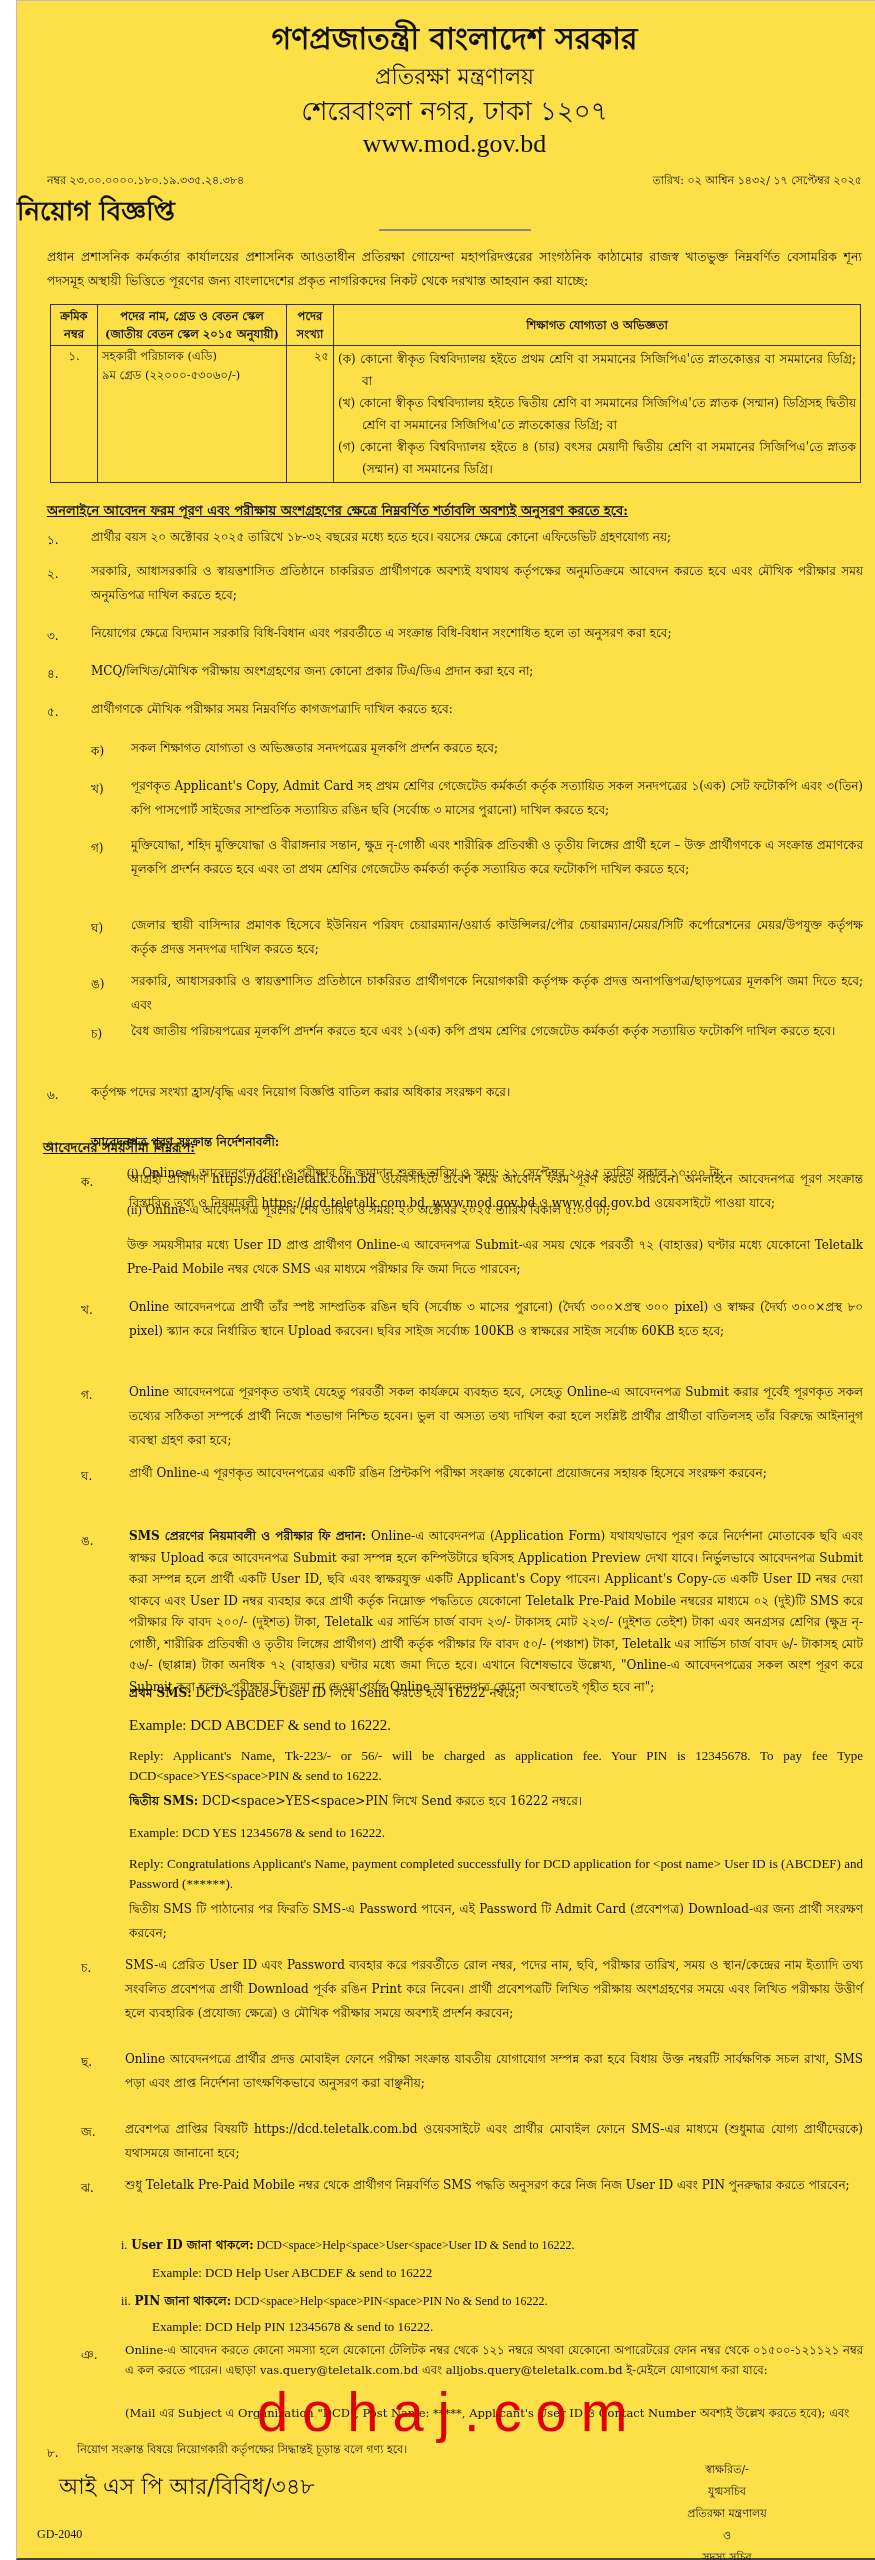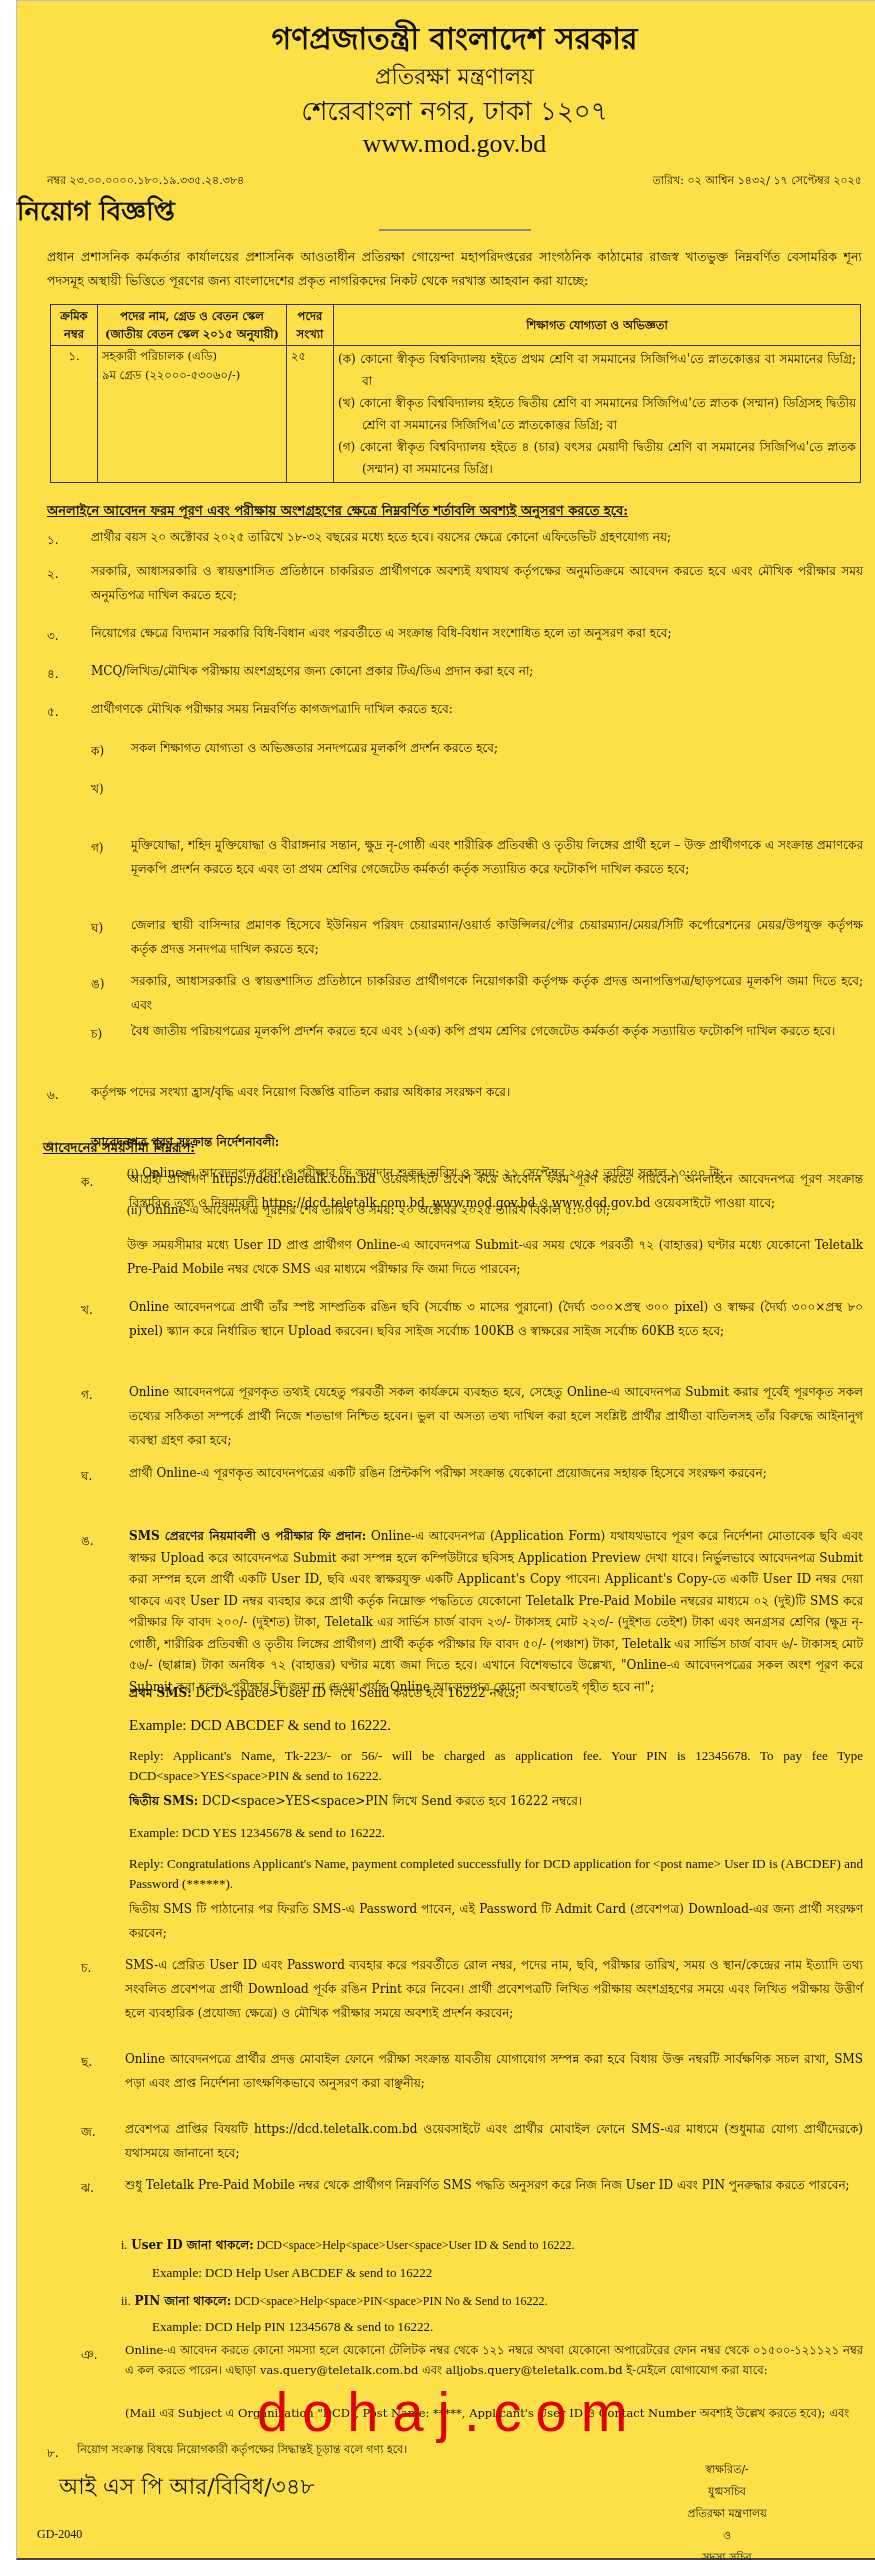--- a/index.html
+++ b/index.html
@@ -54,21 +54,21 @@
       <th style="width:180px">পদের নাম, গ্রেড ও বেতন স্কেল (জাতীয় বেতন স্কেল ২০১৫ অনুযায়ী)</th>
       <th style="width:38px">পদের সংখ্যা</th>
       <th>শিক্ষাগত যোগ্যতা ও অভিজ্ঞতা</th>
     </tr>
     <tr style="height:120px">
       <td style="text-align:center">১.</td>
       <td>
         <div>সহকারী পরিচালক (এডি)</div>
         <div>৯ম গ্রেড (২২০০০-৫৩০৬০/-)</div>
       </td>
-      <td style="text-align:left">২৫</td>
+      <td style="text-align:right">২৫</td>
       <td class="justify">
         <div class="qual-row">(ক) কোনো স্বীকৃত বিশ্ববিদ্যালয় হইতে প্রথম শ্রেণি বা সমমানের সিজিপিএ'তে স্নাতকোত্তর বা সমমানের ডিগ্রি; বা</div>
         <div class="qual-row">(খ) কোনো স্বীকৃত বিশ্ববিদ্যালয় হইতে দ্বিতীয় শ্রেণি বা সমমানের সিজিপিএ'তে স্নাতক (সম্মান) ডিগ্রিসহ দ্বিতীয় শ্রেণি বা সমমানের সিজিপিএ'তে স্নাতকোত্তর ডিগ্রি; বা</div>
         <div class="qual-row">(গ) কোনো স্বীকৃত বিশ্ববিদ্যালয় হইতে ৪ (চার) বৎসর মেয়াদী দ্বিতীয় শ্রেণি বা সমমানের সিজিপিএ'তে স্নাতক (সম্মান) বা সমমানের ডিগ্রি।</div>
       </td>
     </tr>
   </tbody>
     </table>
 
   <div class="sec-head" style="top:500px">অনলাইনে আবেদন ফরম পূরণ এবং পরীক্ষায় অংশগ্রহণের ক্ষেত্রে নিম্নবর্ণিত শর্তাবলি অবশ্যই অনুসরণ করতে হবে:</div>
@@ -80,20 +80,21 @@
   <div class="num" style="top:626px;left:30px">৩.</div>
   <div class="item" style="top:620px;left:74px;width:772px">নিয়োগের ক্ষেত্রে বিদ্যমান সরকারি বিধি-বিধান এবং পরবর্তীতে এ সংক্রান্ত বিধি-বিধান সংশোধিত হলে তা অনুসরণ করা হবে;</div>
   <div class="num" style="top:664px;left:30px">৪.</div>
   <div class="item" style="top:658px;left:74px;width:772px">MCQ/লিখিত/মৌখিক পরীক্ষায় অংশগ্রহণের জন্য কোনো প্রকার টিএ/ডিএ প্রদান করা হবে না;</div>
   <div class="num" style="top:702px;left:30px">৫.</div>
   <div class="item" style="top:696px;left:74px;width:772px">প্রার্থীগণকে মৌখিক পরীক্ষার সময় নিম্নবর্ণিত কাগজপত্রাদি দাখিল করতে হবে:</div>
 
   <div class="num" style="top:741px;left:74px">ক)</div>
   <div class="item" style="top:735px;left:114px;width:732px">সকল শিক্ষাগত যোগ্যতা ও অভিজ্ঞতার সনদপত্রের মূলকপি প্রদর্শন করতে হবে;</div>
   <div class="num" style="top:779px;left:74px">খ)</div>
+  <div class="item justify" style="top:773px;left:114px;width:732px">পূরণকৃত Applicant's Copy, Admit Card সহ প্রথম শ্রেণির গেজেটেড কর্মকর্তা কর্তৃক সত্যায়িত সকল সনদপত্রের ১(এক) সেট ফটোকপি এবং ৩(তিন) কপি পাসপোর্ট সাইজের সাম্প্রতিক সত্যায়িত রঙিন ছবি (সর্বোচ্চ ৩ মাসের পুরানো) দাখিল করতে হবে;</div>
   <div class="num" style="top:838px;left:74px">গ)</div>
   <div class="item justify" style="top:832px;left:114px;width:732px">মুক্তিযোদ্ধা, শহিদ মুক্তিযোদ্ধা ও বীরাঙ্গনার সন্তান, ক্ষুদ্র নৃ-গোষ্ঠী এবং শারীরিক প্রতিবন্ধী ও তৃতীয় লিঙ্গের প্রার্থী হলে – উক্ত প্রার্থীগণকে এ সংক্রান্ত প্রমাণকের মূলকপি প্রদর্শন করতে হবে এবং তা প্রথম শ্রেণির গেজেটেড কর্মকর্তা কর্তৃক সত্যায়িত করে ফটোকপি দাখিল করতে হবে;</div>
   <div class="num" style="top:918px;left:74px">ঘ)</div>
   <div class="item justify" style="top:912px;left:114px;width:732px">জেলার স্থায়ী বাসিন্দার প্রমাণক হিসেবে ইউনিয়ন পরিষদ চেয়ারম্যান/ওয়ার্ড কাউন্সিলর/পৌর চেয়ারম্যান/মেয়র/সিটি কর্পোরেশনের মেয়র/উপযুক্ত কর্তৃপক্ষ কর্তৃক প্রদত্ত সনদপত্র দাখিল করতে হবে;</div>
   <div class="num" style="top:974px;left:74px">ঙ)</div>
   <div class="item justify" style="top:968px;left:114px;width:732px">সরকারি, আধাসরকারি ও স্বায়ত্তশাসিত প্রতিষ্ঠানে চাকরিরত প্রার্থীগণকে নিয়োগকারী কর্তৃপক্ষ কর্তৃক প্রদত্ত অনাপত্তিপত্র/ছাড়পত্রের মূলকপি জমা দিতে হবে; এবং</div>
   <div class="num" style="top:1024px;left:74px">চ)</div>
   <div class="item justify" style="top:1018px;left:114px;width:732px">বৈধ জাতীয় পরিচয়পত্রের মূলকপি প্রদর্শন করতে হবে এবং ১(এক) কপি প্রথম শ্রেণির গেজেটেড কর্মকর্তা কর্তৃক সত্যায়িত ফটোকপি দাখিল করতে হবে।</div>
 
   <div class="num" style="top:1085px;left:30px">৬.</div>

